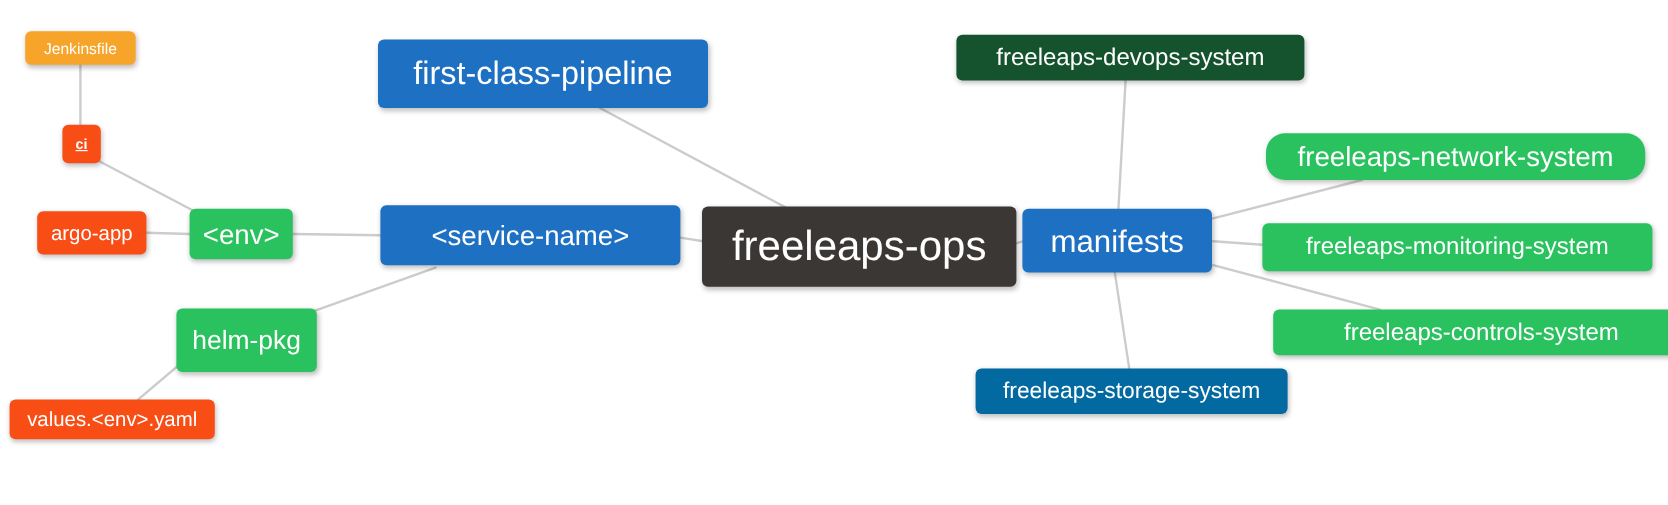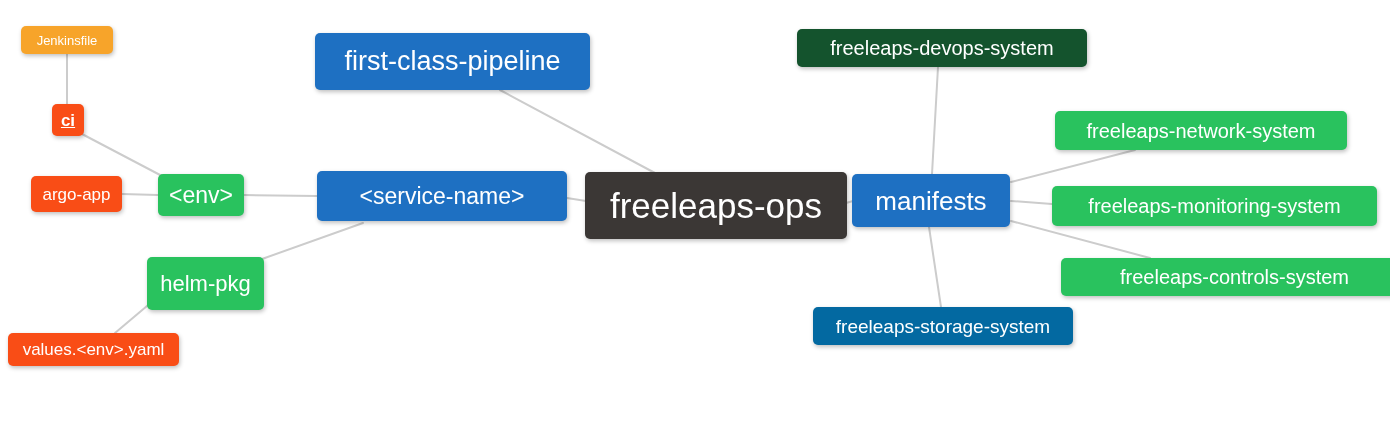--- a/index.html
+++ b/index.html
@@ -50,28 +50,28 @@
       <line x1="567" y1="198" x2="586" y2="201" stroke="#CCCCCC" stroke-width="2" stroke-linecap="round"></line>
       <line x1="846" y1="203" x2="853" y2="201" stroke="#CCCCCC" stroke-width="2" stroke-linecap="round"></line>
       <line x1="938" y1="67" x2="932" y2="174" stroke="#CCCCCC" stroke-width="2" stroke-linecap="round"></line>
       <line x1="1011" y1="182" x2="1135" y2="150" stroke="#CCCCCC" stroke-width="2" stroke-linecap="round"></line>
       <line x1="1011" y1="201" x2="1052" y2="204" stroke="#CCCCCC" stroke-width="2" stroke-linecap="round"></line>
       <line x1="1011" y1="221" x2="1150" y2="258" stroke="#CCCCCC" stroke-width="2" stroke-linecap="round"></line>
       <line x1="929" y1="227" x2="941" y2="307" stroke="#CCCCCC" stroke-width="2" stroke-linecap="round"></line>
     </svg>
   <div>
       <div class="node" style="left: 21px; top: 26px; width: 92px; height: 28px; font-size: 13px; font-weight: 400; background: rgb(247, 164, 42); color: rgb(255, 255, 255);">Jenkinsfile</div>
-      <div class="node" style="left: 52px; top: 104px; width: 32px; height: 32px; font-size: 17px; font-weight: 700; background: rgb(249, 77, 22); color: rgb(255, 255, 255); text-decoration: underline;">ci</div>
+      <div class="node" style="left: 52px; top: 104px; width: 32px; height: 32px; font-size: 12px; font-weight: 700; background: rgb(249, 77, 22); color: rgb(255, 255, 255); text-decoration: underline;">ci</div>
       <div class="node" style="left: 31px; top: 176px; width: 91px; height: 36px; font-size: 17px; font-weight: 400; background: rgb(249, 77, 22); color: rgb(255, 255, 255);">argo-app</div>
       <div class="node" style="left: 158px; top: 174px; width: 86px; height: 42px; font-size: 23px; font-weight: 400; background: rgb(41, 194, 94); color: rgb(255, 255, 255);">&lt;env&gt;</div>
       <div class="node" style="left: 147px; top: 257px; width: 117px; height: 53px; font-size: 22px; font-weight: 400; background: rgb(41, 194, 94); color: rgb(255, 255, 255);">helm-pkg</div>
       <div class="node" style="left: 8px; top: 333px; width: 171px; height: 33px; font-size: 17px; font-weight: 400; background: rgb(249, 77, 22); color: rgb(255, 255, 255);">values.&lt;env&gt;.yaml</div>
       <div class="node" style="left: 315px; top: 33px; width: 275px; height: 57px; font-size: 27px; font-weight: 400; background: rgb(30, 112, 194); color: rgb(255, 255, 255);">first-class-pipeline</div>
       <div class="node" style="left: 317px; top: 171px; width: 250px; height: 50px; font-size: 23px; font-weight: 400; background: rgb(30, 112, 194); color: rgb(255, 255, 255);">&lt;service-name&gt;</div>
       <div class="node" style="left: 585px; top: 172px; width: 262px; height: 67px; font-size: 35px; font-weight: 400; background: rgb(59, 55, 53); color: rgb(255, 255, 255);">freeleaps-ops</div>
       <div class="node" style="left: 852px; top: 174px; width: 158px; height: 53px; font-size: 26px; font-weight: 400; background: rgb(30, 112, 194); color: rgb(255, 255, 255);">manifests</div>
       <div class="node" style="left: 797px; top: 29px; width: 290px; height: 38px; font-size: 20px; font-weight: 400; background: #14532d; color: rgb(255, 255, 255);">freeleaps-devops-system</div>
-      <div class="node" style="left: 1055px; top: 111px; width: 292px; height: 39px; font-size: 20px; font-weight: 400; background: rgb(41, 194, 94); color: rgb(255, 255, 255);">freeleaps-network-system</div>
+      <div class="node" style="left: 1055px; top: 111px; width: 316px; height: 39px; font-size: 23px; font-weight: 400; background: rgb(41, 194, 94); color: rgb(255, 255, 255); border-radius: 16px;">freeleaps-network-system</div>
       <div class="node" style="left: 1052px; top: 186px; width: 325px; height: 40px; font-size: 20px; font-weight: 400; background: rgb(41, 194, 94); color: rgb(255, 255, 255);">freeleaps-monitoring-system</div>
       <div class="node" style="left: 1061px; top: 258px; width: 347px; height: 38px; font-size: 20px; font-weight: 400; background: rgb(41, 194, 94); color: rgb(255, 255, 255);">freeleaps-controls-system</div>
       <div class="node" style="left: 813px; top: 307px; width: 260px; height: 38px; font-size: 19px; font-weight: 400; background: #0369a1; color: rgb(255, 255, 255);">freeleaps-storage-system</div>
     </div>
 </div>
 
 </body></html>

